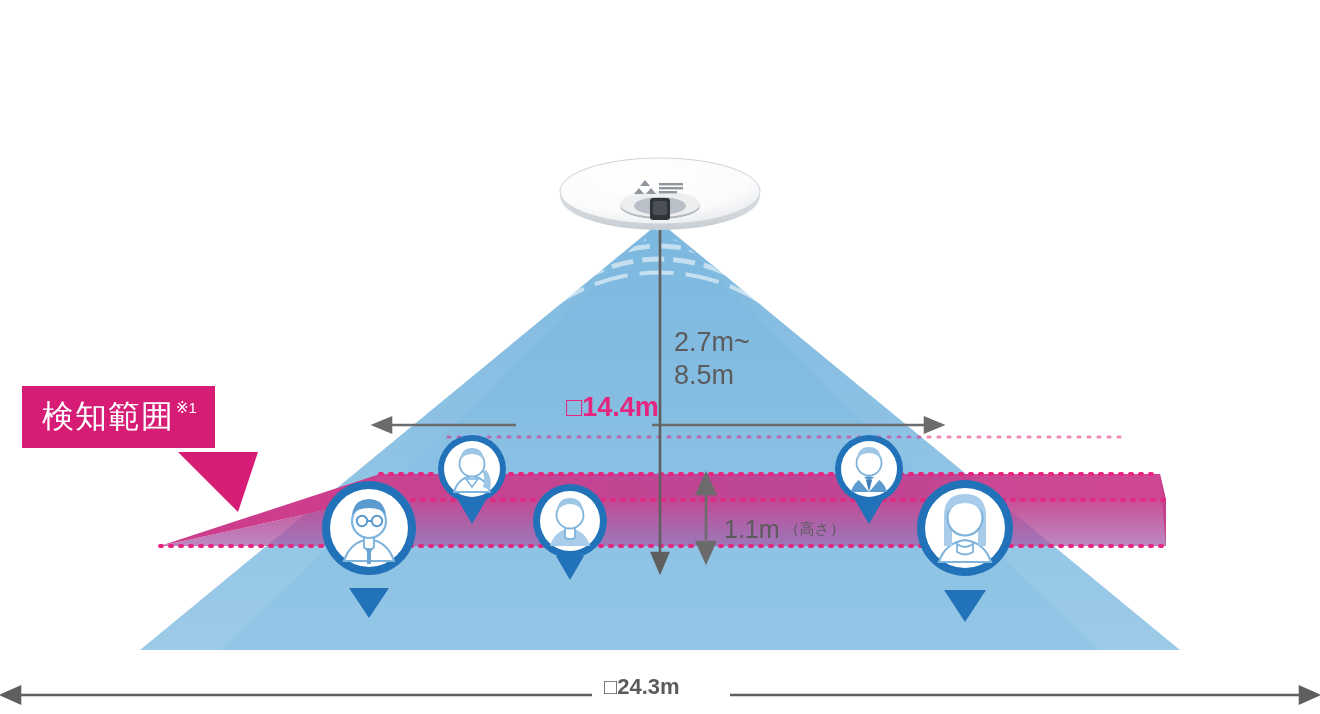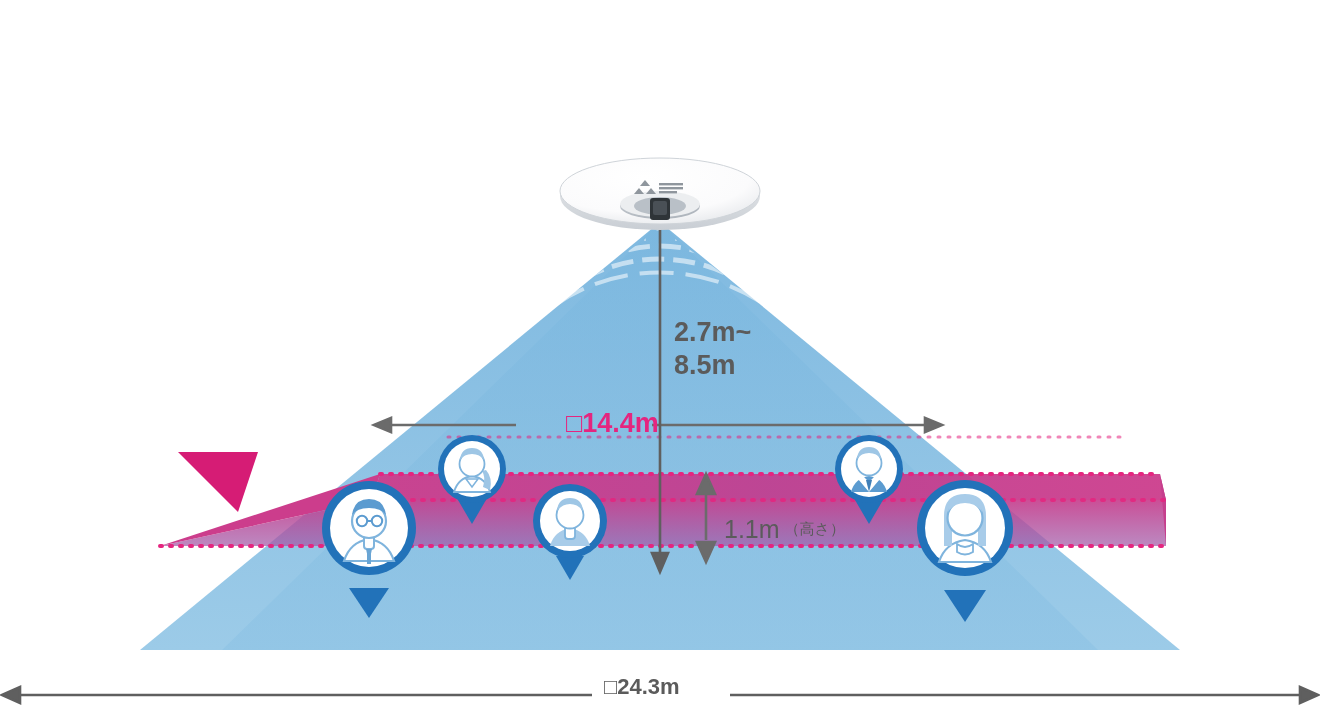--- a/index.html
+++ b/index.html
@@ -38,26 +38,26 @@
     margin-top:1px;
     white-space:nowrap;
   }
 
   
   .lbl{white-space:nowrap;}
   .lbl-gray{color:#5b5b5b;}
   .lbl-pink{color:#e5257f;}
 
   #lbl-height-range{
-    left:674px;top:316px;
+    left:674px;top:326px;
     font-size:27px;line-height:33px;
-    font-weight:bold;
+    font-weight:normal;
   }
   #lbl-width-detect{
-    left:532px;top:408px;
+    left:532px;top:392px;
     font-size:27px;font-weight:bold;padding-left:34px;
   }
   #lbl-height-detect{
     left:724px;top:515px;
     font-size:25px;
     display:flex;align-items:center;
   }
   #lbl-height-detect .sub{font-size:15px;margin-left:5px;}
   #lbl-width-floor{
     left:604px;top:687px;
@@ -270,20 +270,24 @@
         <polygon points="640,186 645,180 650,186"></polygon>
         <polygon points="634,194 639,188 644,194"></polygon>
         <polygon points="646,194 651,188 656,194"></polygon>
         <rect x="659" y="183" width="24" height="2.4"></rect>
         <rect x="659" y="187" width="24" height="2.4"></rect>
         <rect x="659" y="191" width="18" height="2.4"></rect>
       </g>
     </g>
   </svg>
 
+  <div class="callout">
+    <span class="callout-text">検知範囲</span>
+    <span class="callout-note">※1</span>
+  </div>
 
   <div class="lbl lbl-gray" id="lbl-height-range">
     <div>2.7m~</div>
     <div>8.5m</div>
   </div>
 
   <div class="lbl lbl-pink" id="lbl-width-detect">□14.4m</div>
 
   <div class="lbl lbl-gray" id="lbl-height-detect">
     <span>1.1m</span>

